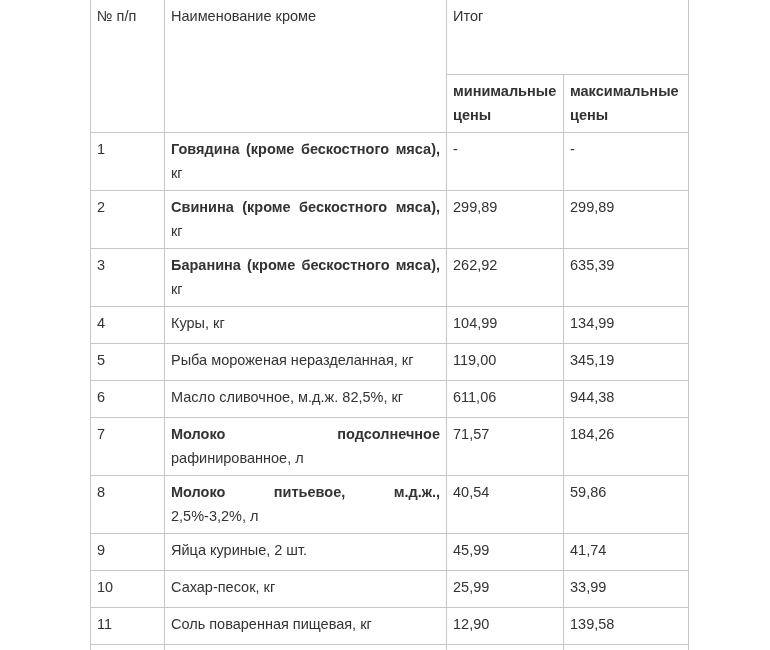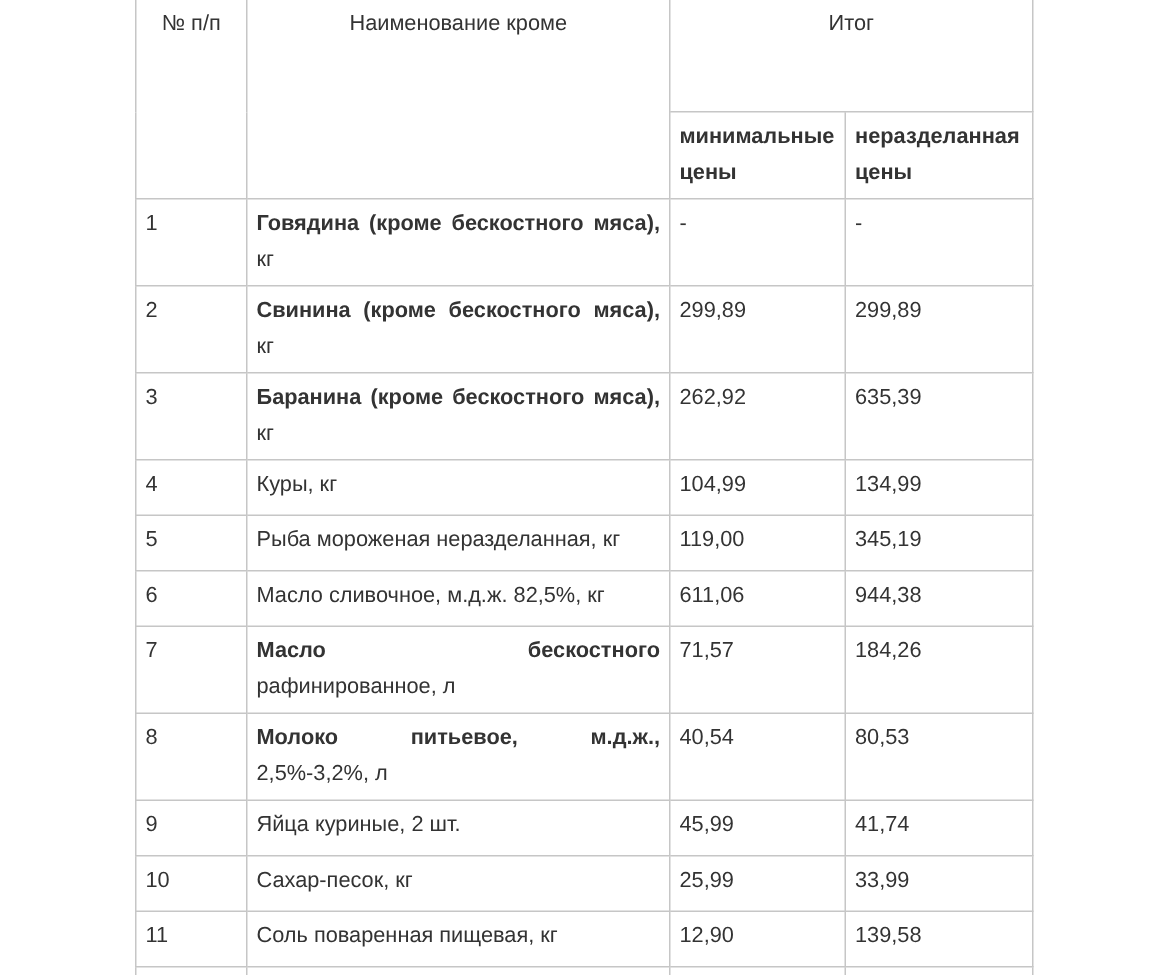--- a/index.html
+++ b/index.html
@@ -38,21 +38,21 @@
   col.c3 { width: 117px; }
   col.c4 { width: 125px; }
   th, td {
     border: 1px solid var(--border);
     vertical-align: top;
     text-align: left;
     font-weight: normal;
     padding: 4px 6px 0 6px;
     overflow: hidden;
   }
-  tr.hr1 th { height: 75px; text-align: center; }
+  tr.hr1 th { height: 75px; }
   tr.hr2 th { height: 58px; font-weight: bold; }
   tbody tr.r1 td { height: 37px; }
   tbody tr.r2 td { height: 58px; }
   tbody tr.partial td { height: 40px; }
   
   .jline {
     text-align: justify;
     height: 24px;
     overflow: hidden;
     font-weight: bold;
@@ -76,21 +76,21 @@
         <col class="c4">
     </colgroup>
     <thead>
       <tr class="hr1">
         <th rowspan="2">№ п/п</th>
         <th rowspan="2">Наименование кроме</th>
         <th colspan="2">Итог</th>
       </tr>
       <tr class="hr2">
         <th>минимальные цены</th>
-        <th>неразделанная цены</th>
+        <th>максимальные цены</th>
       </tr>
     </thead>
     <tbody>
         <tr class="r2">
           <td>1</td>
           <td>
             <div class="jline">Говядина (кроме бескостного мяса),</div>
             <div class="lline">кг</div>
           </td>
           <td>-</td>
@@ -134,34 +134,34 @@
           <td>6</td>
           <td>
             <div class="lline">Масло сливочное, м.д.ж. 82,5%, кг</div>
           </td>
           <td>611,06</td>
           <td>944,38</td>
         </tr>
         <tr class="r2">
           <td>7</td>
           <td>
-            <div class="jline">Масло бескостного</div>
+            <div class="jline">Молоко подсолнечное</div>
             <div class="lline">рафинированное, л</div>
           </td>
           <td>71,57</td>
           <td>184,26</td>
         </tr>
         <tr class="r2">
           <td>8</td>
           <td>
             <div class="jline">Молоко питьевое, м.д.ж.,</div>
             <div class="lline">2,5%-3,2%, л</div>
           </td>
           <td>40,54</td>
-          <td>80,53</td>
+          <td>59,86</td>
         </tr>
         <tr class="r1">
           <td>9</td>
           <td>
             <div class="lline">Яйца куриные, 2 шт.</div>
           </td>
           <td>45,99</td>
           <td>41,74</td>
         </tr>
         <tr class="r1">

